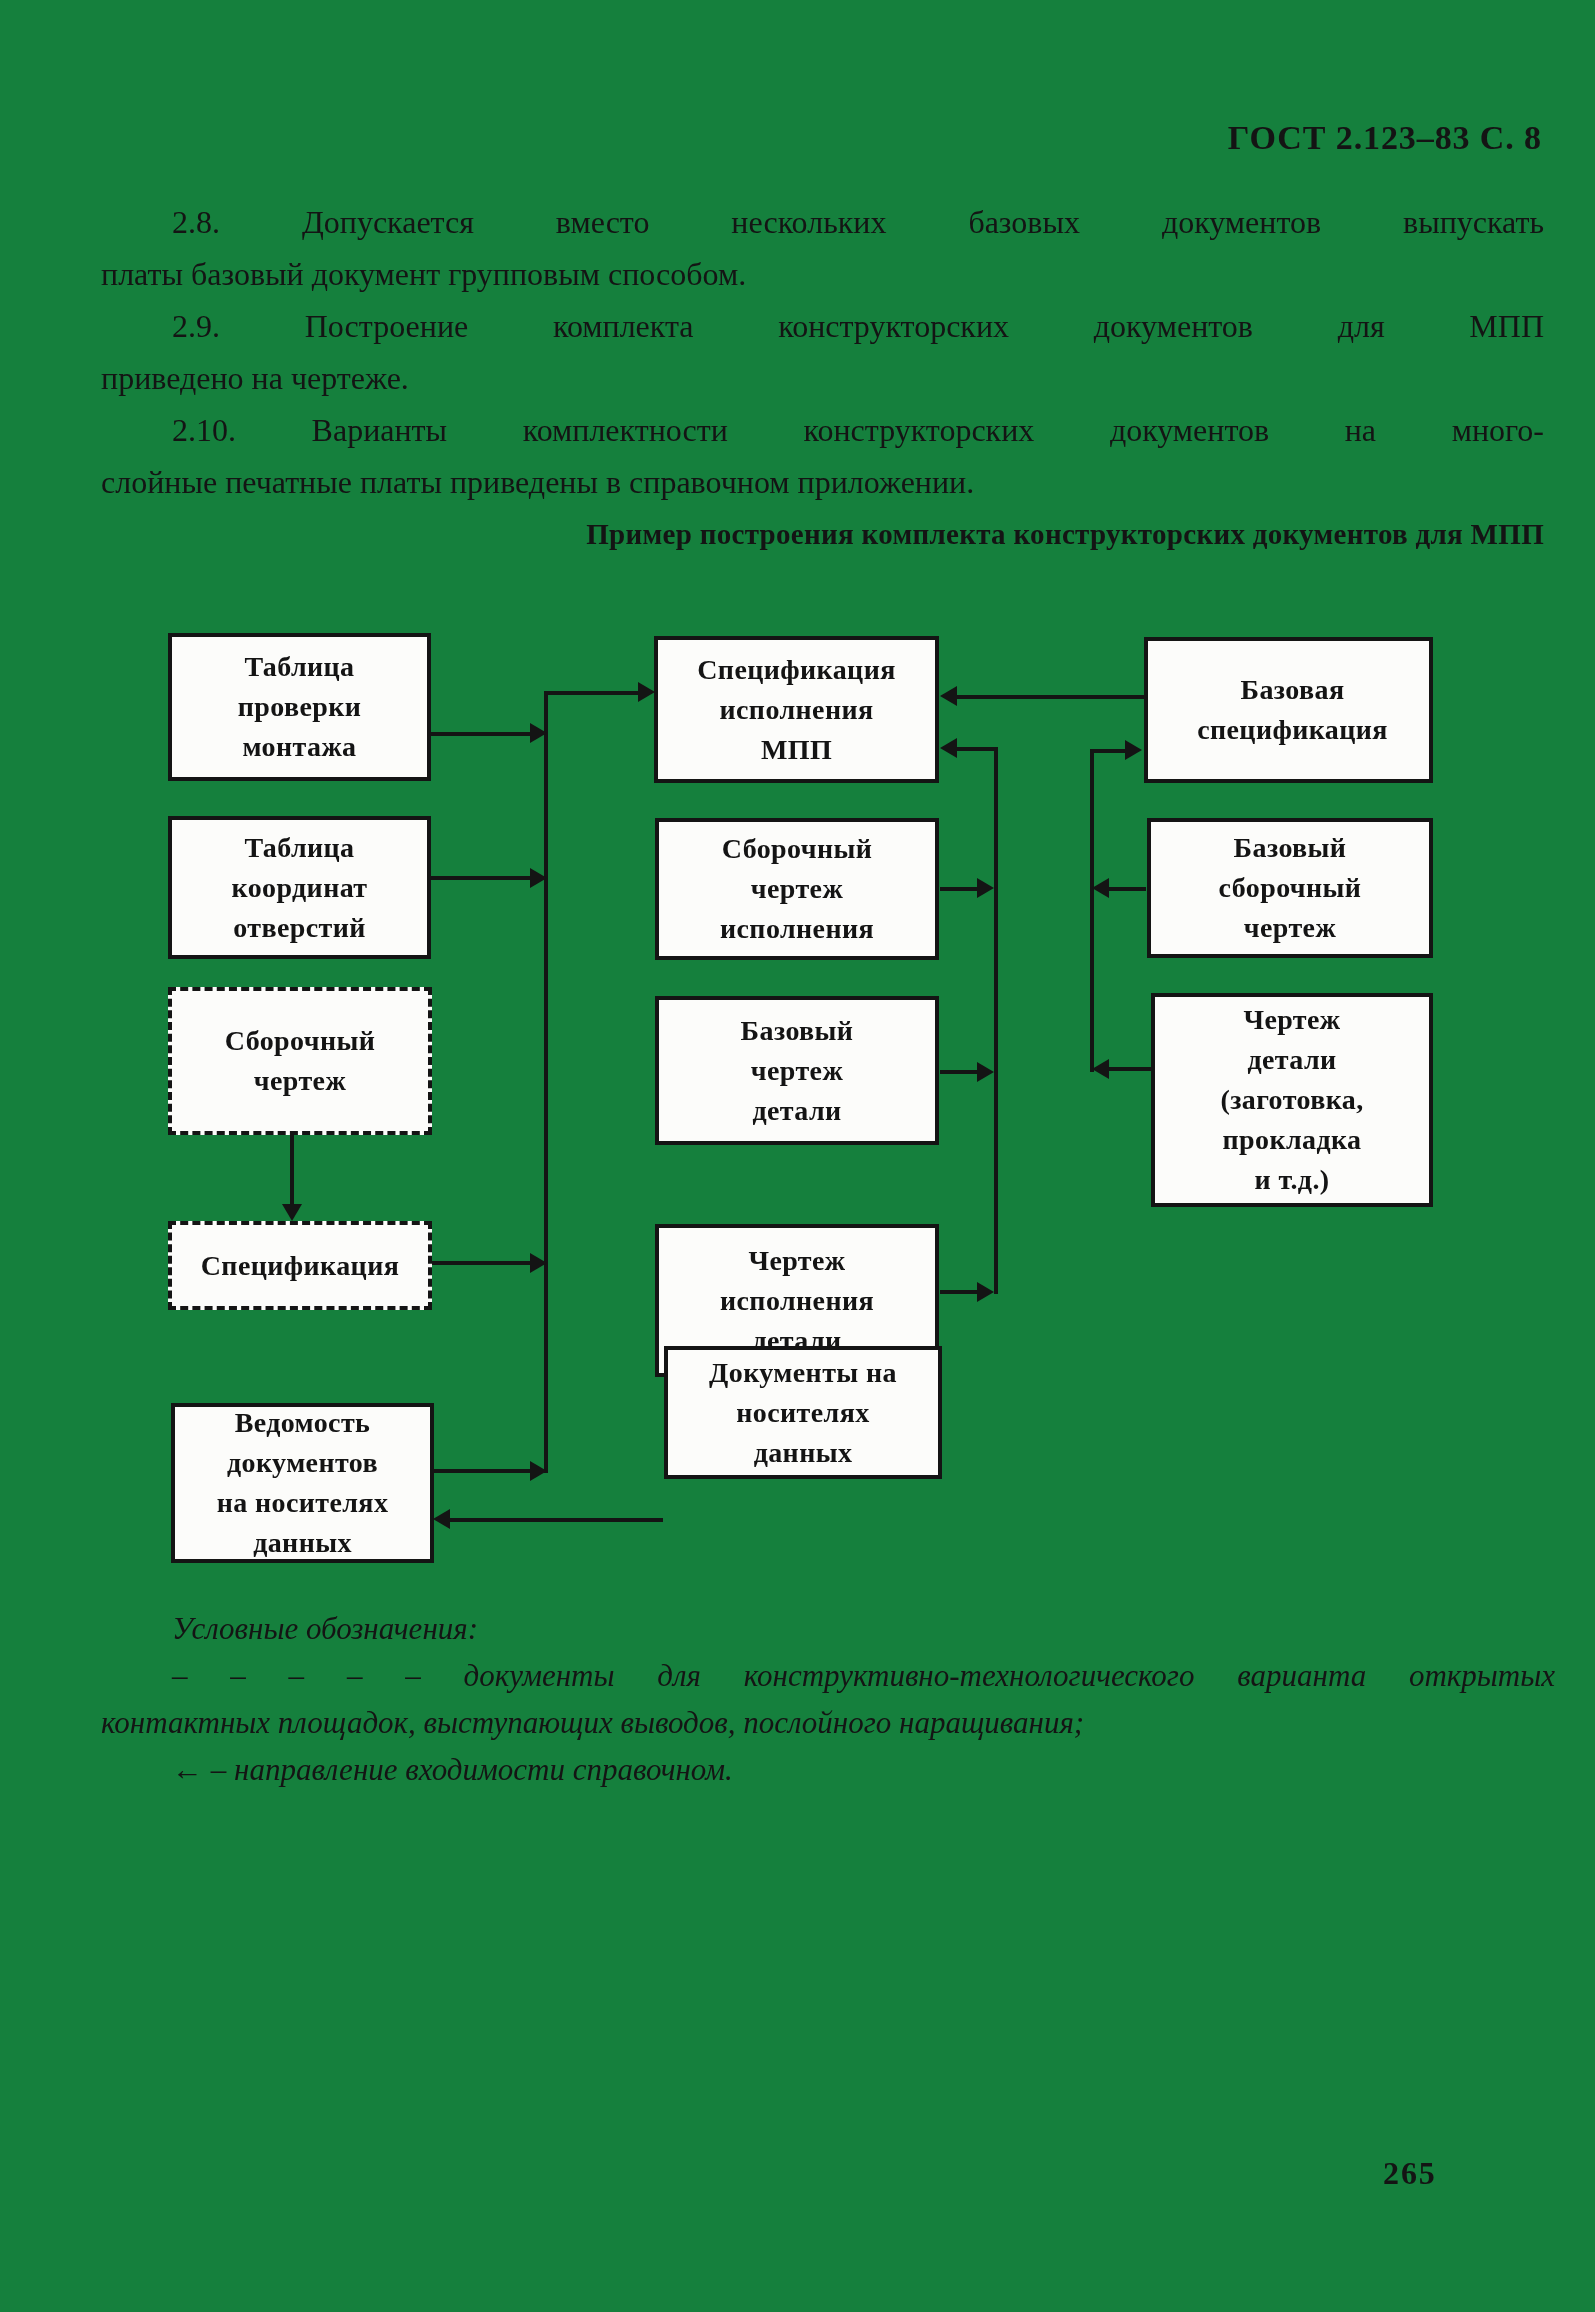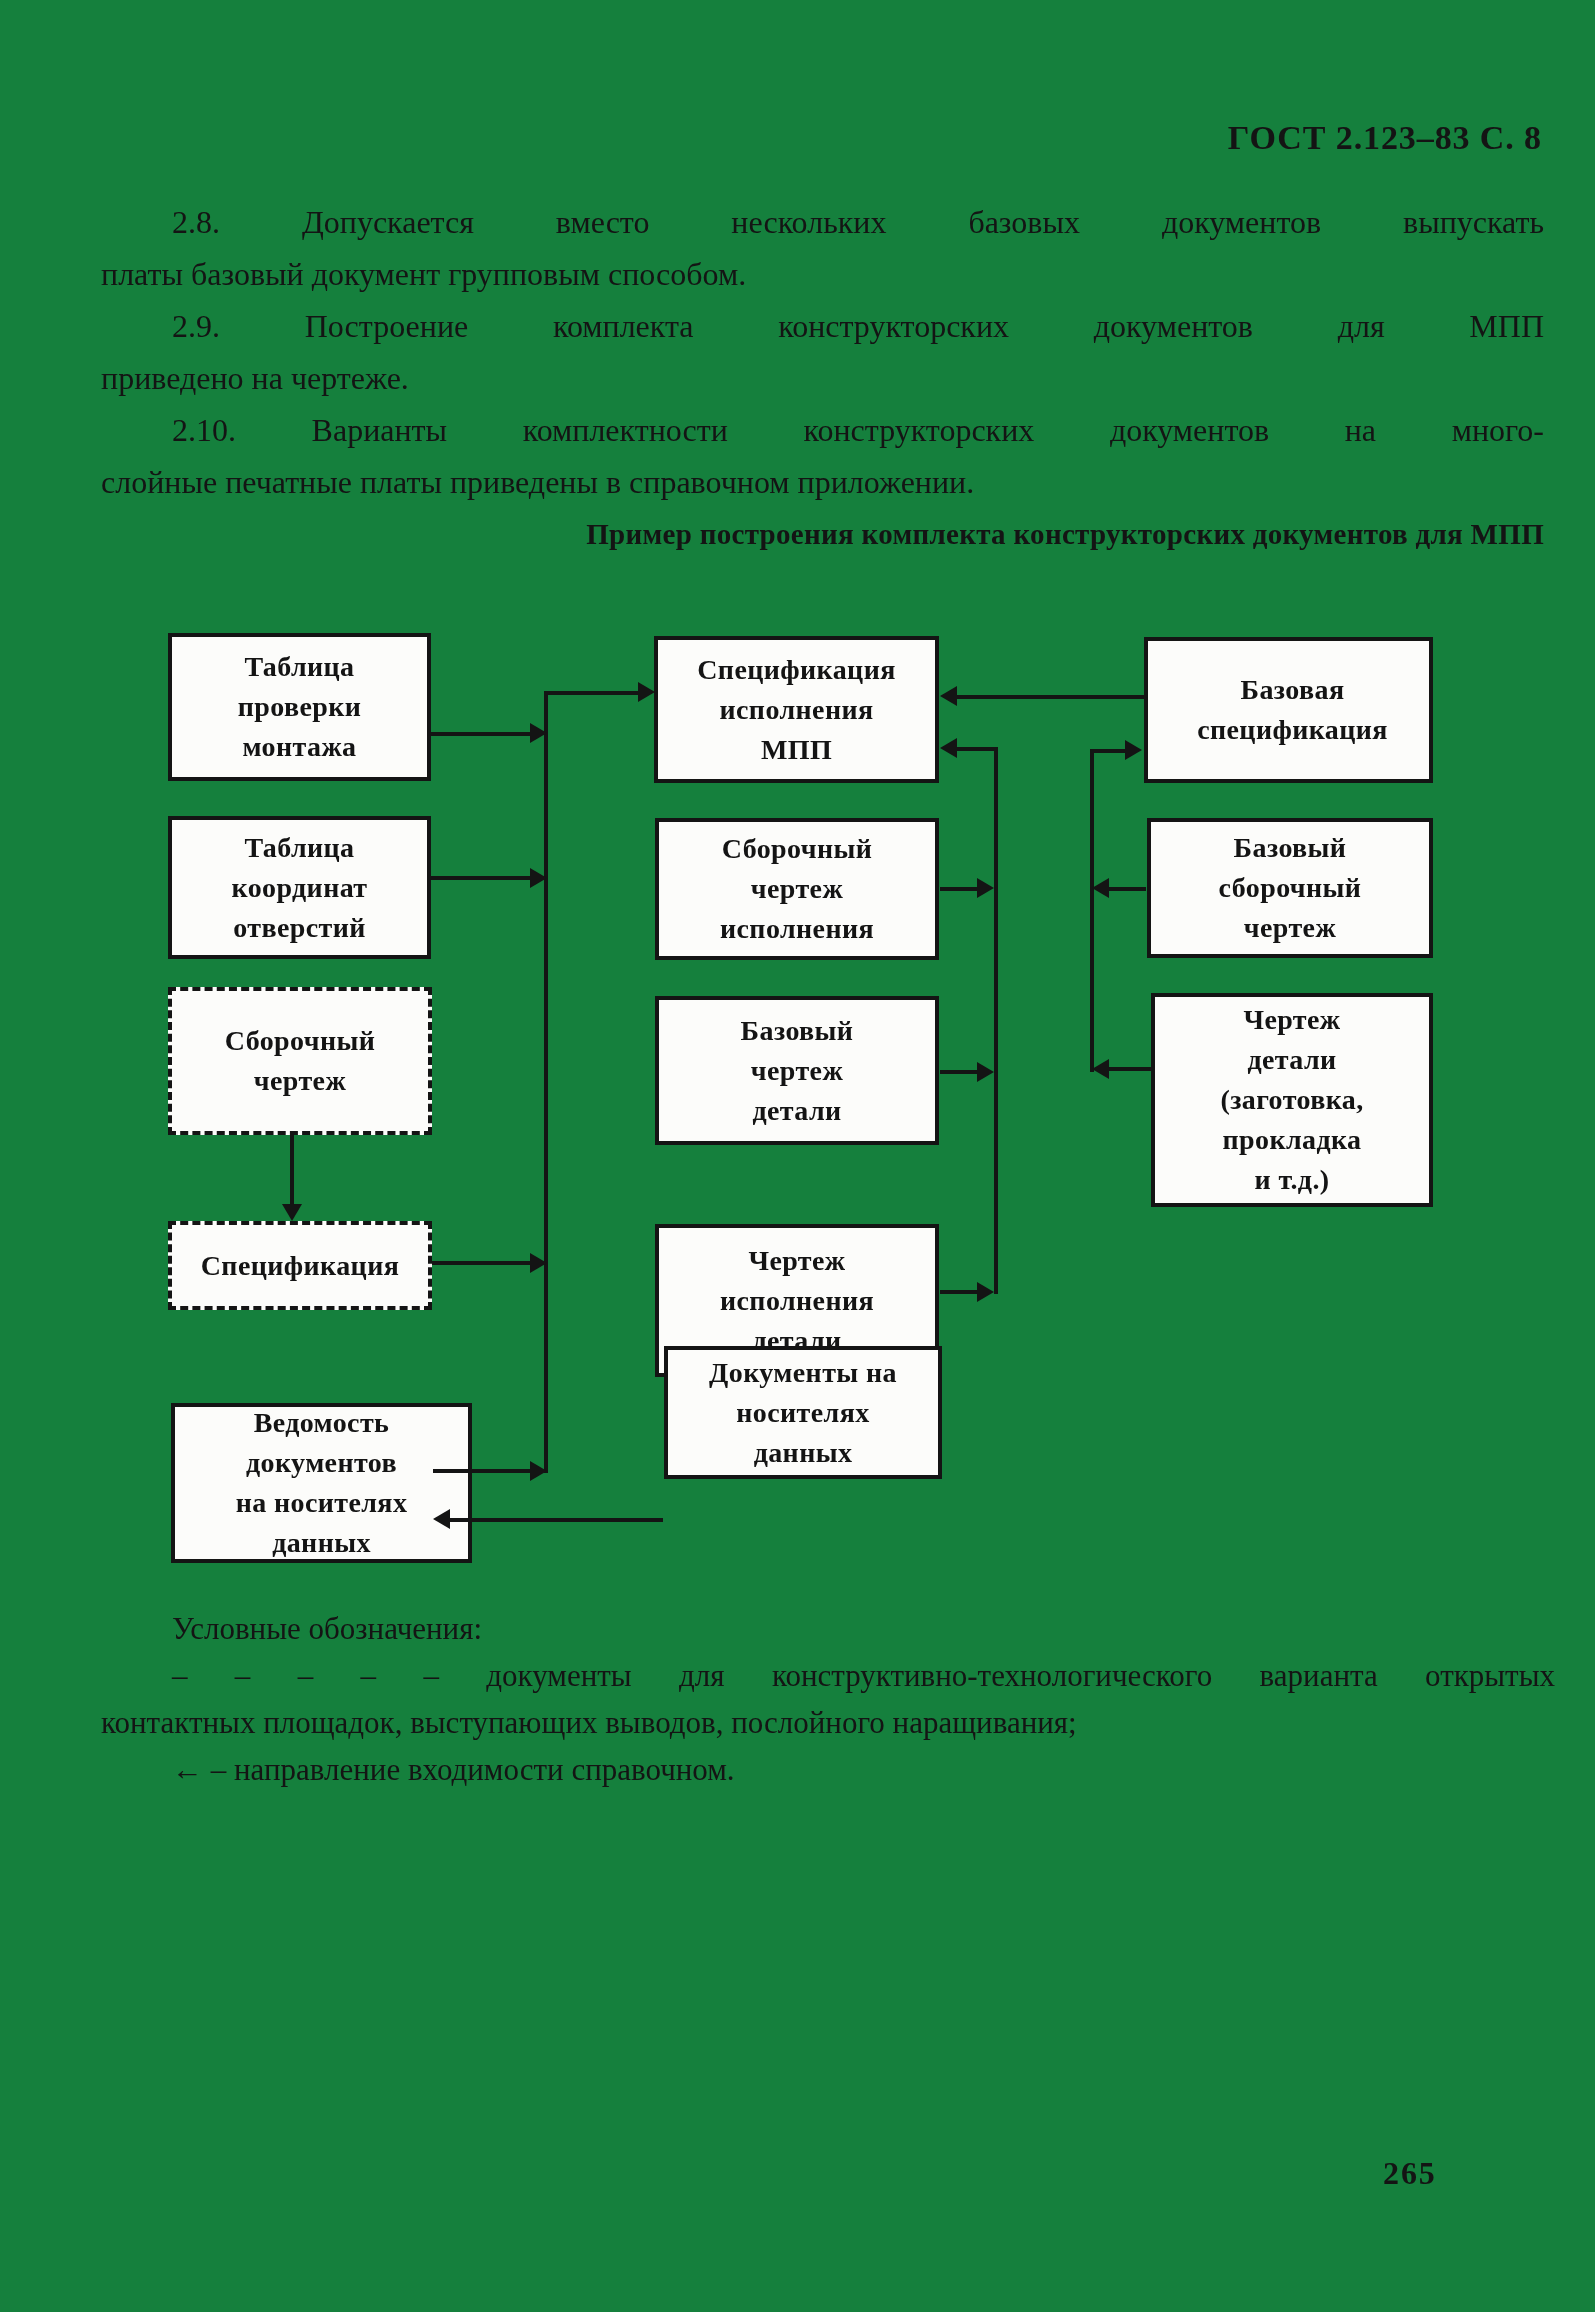--- a/index.html
+++ b/index.html
@@ -14,21 +14,21 @@
     font-size:34px; font-weight:700; letter-spacing:0.9px;
   }
   .bodytext { position:absolute; left:101px; top:196px; width:1443px; font-size:32px; }
   .tline { height:52px; line-height:52px; white-space:normal;font-family:Liberation Serif, serif; }
   .ind  { text-indent:71px; }
   .jst  { text-align:justify; text-align-last:justify; }
   .dtitle {
     position:absolute; left:101px; top:518px; width:1443px;
     text-align:right; font-size:29px; font-weight:700; letter-spacing:0.3px;
   }
-  .legend { position:absolute; left:101px; top:1605px; width:1454px; font-size:31px; }
+  .legend { position:absolute; left:101px; top:1605px; width:1454px; font-size:31px;font-style:italic; }
   .lline { min-height:47px; line-height:47px; }
   .pageno { position:absolute; left:1383px; top:2155px; font-size:32px; font-weight:700; letter-spacing:1.9px; }
 
   
   .box {
     position:absolute; box-sizing:border-box; border:4.7px solid #141414;
     display:flex; align-items:center; justify-content:center;
     text-align:center; font-size:28px; font-weight:700; line-height:40px;
     letter-spacing:0.4px; background:#fcfcfa;
   }
@@ -74,21 +74,21 @@
 координат
 отверстий</span>
   </div>
   <div class="box dash" style="left:168px;top:987px;width:264px;height:148px;">
     <span class="lbl">Сборочный
 чертеж</span>
   </div>
   <div class="box dash" style="left:168px;top:1221px;width:264px;height:89px;">
     <span class="lbl">Спецификация</span>
   </div>
-  <div class="box" style="left:171px;top:1403px;width:301px;height:160px;">
+  <div class="box" style="left:171px;top:1403px;width:263px;height:160px;">
     <span class="lbl">Ведомость
 документов
 на носителях
 данных</span>
   </div>
 
   <div class="box" style="left:654px;top:636px;width:285px;height:147px;">
     <span class="lbl">Спецификация
 исполнения
 МПП</span>

